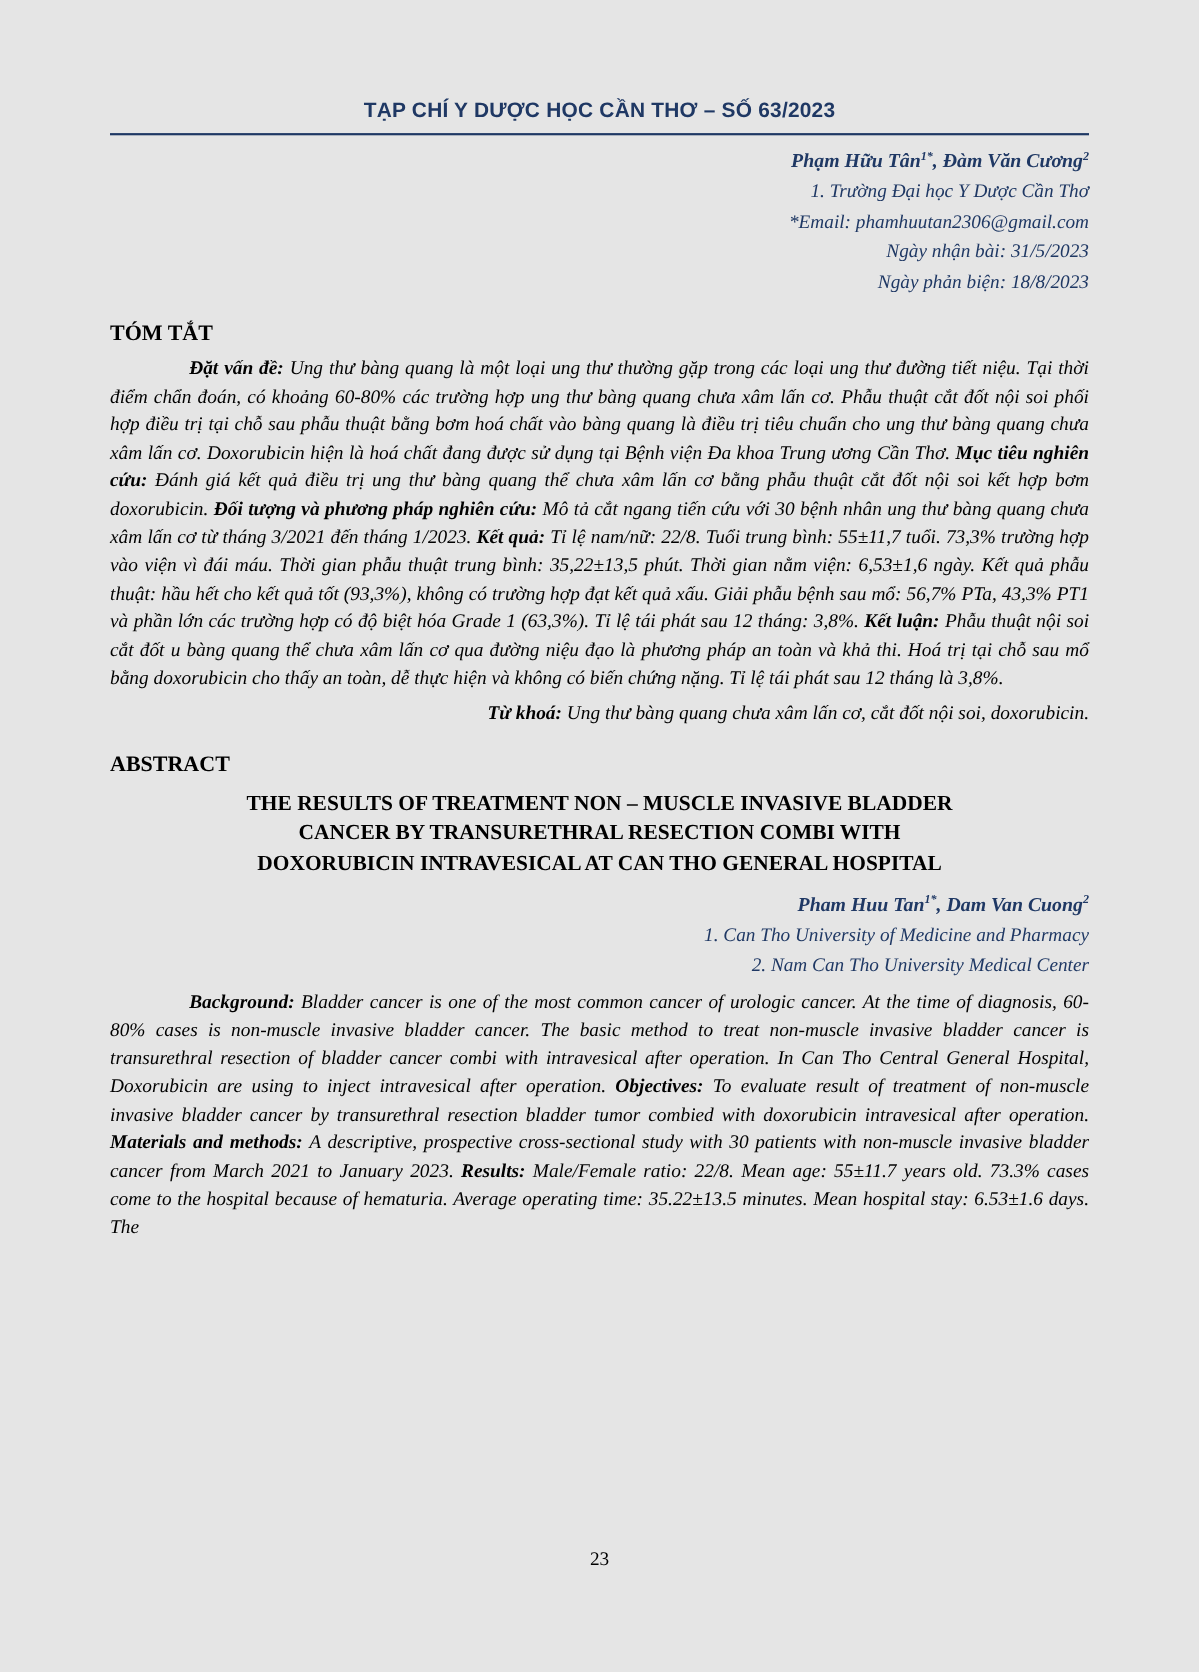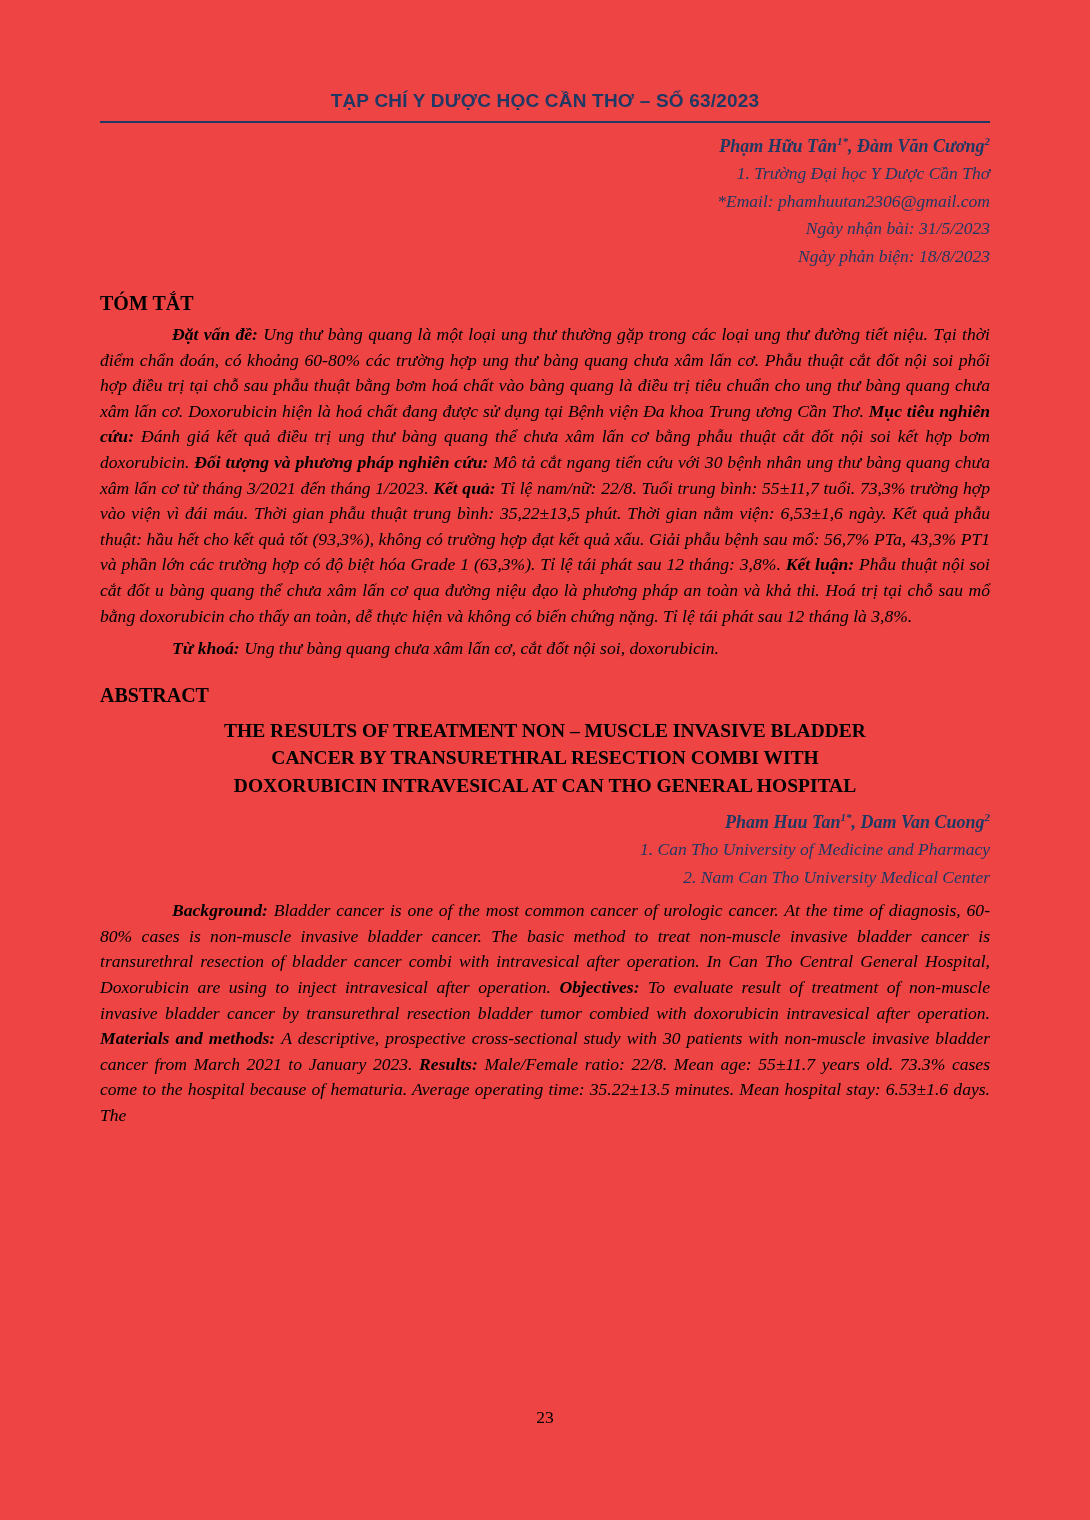--- a/index.html
+++ b/index.html
@@ -1,19 +1,19 @@
 <!DOCTYPE html>
 <html><head>
 <meta charset="utf-8">
 <style>
   * { margin:0; padding:0; box-sizing:border-box; }
   html,body { background:#ffffff; }
   :root { --navy:#1f3864; }
   .page {
-    width:1090px; height:1520px; margin:0 auto; background:#ef4444;
+    width:1090px; height:1520px; margin:0 auto; background:#e5e5e5;
     position:relative; padding:90px 100px 0 100px;
     font-family:"Liberation Serif","DejaVu Serif",serif; color:#000;
   }
   .journal-header {
     font-family:"Liberation Sans","DejaVu Sans",sans-serif;
     font-weight:700; font-size:19px; color:var(--navy);
     text-align:center; letter-spacing:0.2px;
   }
   .header-rule { border-bottom:2px solid var(--navy); margin-top:9px; }
   .vn-title {
@@ -26,21 +26,21 @@
   }
   .affil-line {
     text-align:right; font-style:italic; color:var(--navy);
     font-size:17.5px; line-height:27.5px;
   }
   .section-heading { font-weight:700; font-size:20px; margin-top:22px; color:#000; }
   .para {
     text-align:justify; font-style:italic; font-size:17.6px;
     line-height:25.6px; text-indent:72px; margin-top:7px;
   }
-  .keywords { text-align:left; }
+  .keywords { text-align:right; }
   .b { font-weight:700; }
   .en-title {
     text-align:center; font-weight:700; font-size:19.5px;
     line-height:27.5px; margin-top:10px; color:#000;
   }
   sup { font-size:11px; vertical-align:super; line-height:0; }
   .page-number {
     position:absolute; bottom:92px; left:0; width:100%;
     text-align:center; font-size:17.5px; color:#000;
   }

